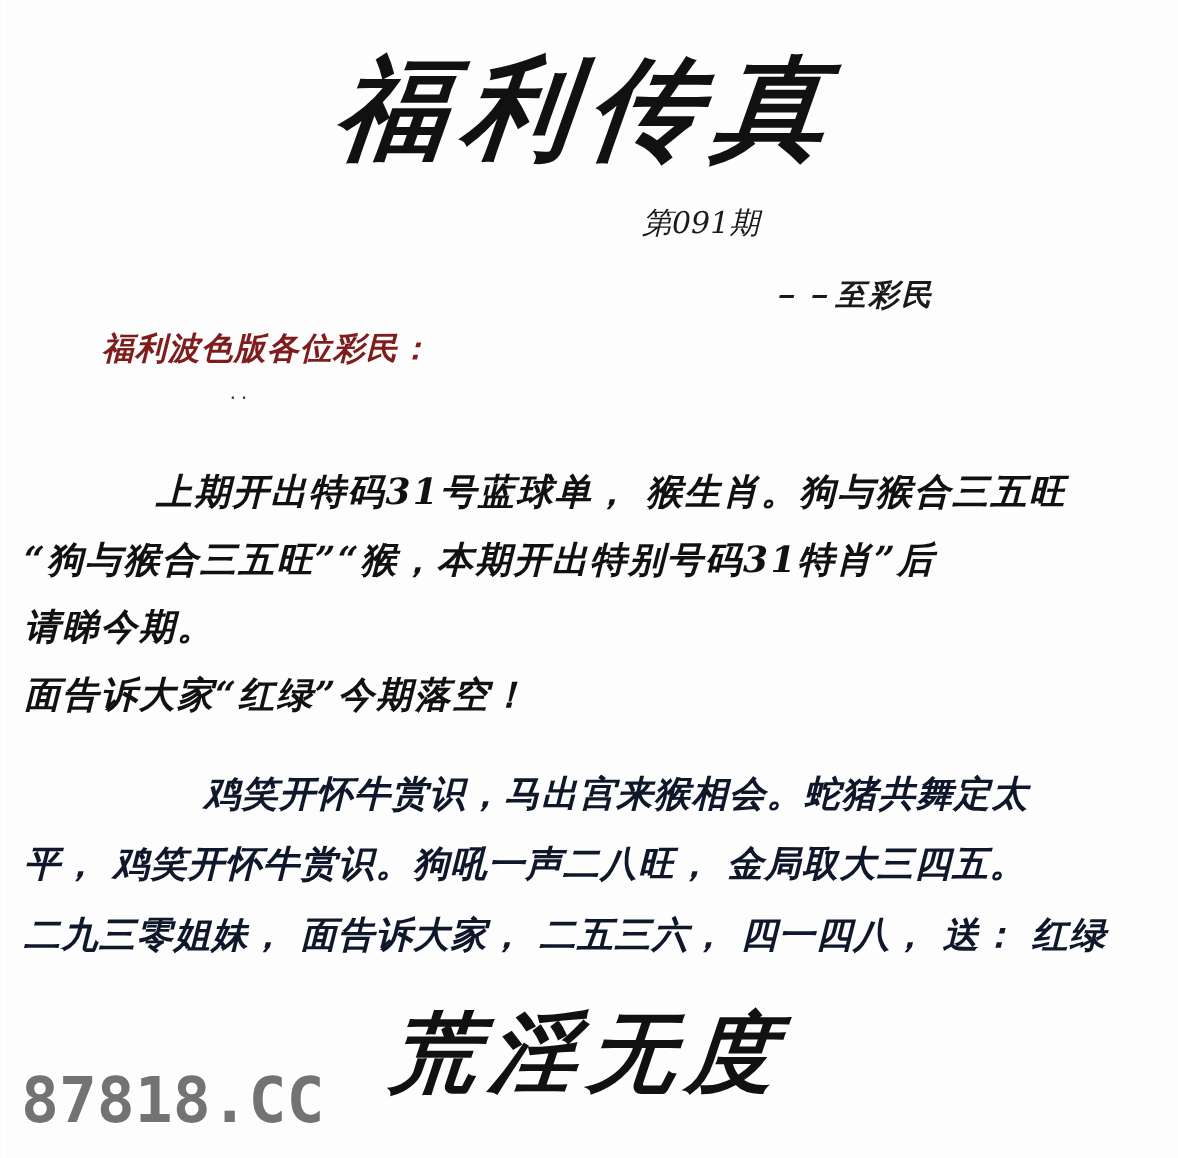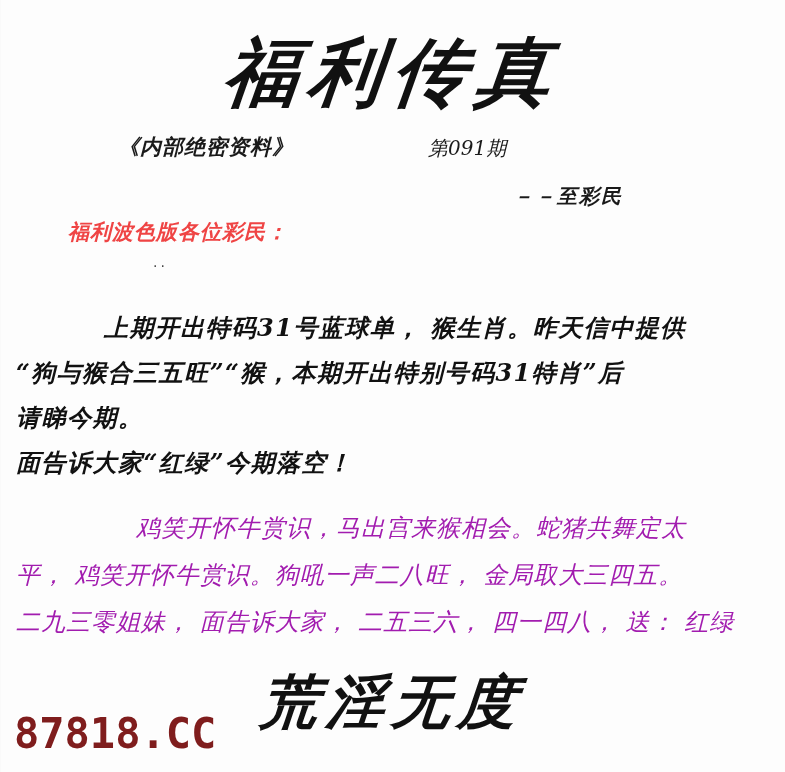--- a/index.html
+++ b/index.html
@@ -84,21 +84,21 @@
     margin-left: 38px;
   }
   .salutation {
     position: absolute;
     top: 218px;
     left: 68px;
     font-family: Liberation Sans, sans-serif;
     font-size: 21px;
     font-style: italic;
     font-weight: bold;
-    color: #ef4444;
+    color: #7f1d1d;
     letter-spacing: 1px;
   }
   .greeting {
     position: absolute;
     top: 270px;
     left: 183px;
     font-family: "DejaVu Serif", serif;
     font-size: 25px;
     font-style: italic;
     font-weight: bold;
@@ -133,22 +133,22 @@
   .indent-1 { text-indent: 88px; }
   .indent-0 { text-indent: 0; }
   .verse-block {
     position: absolute;
     top: 505px;
     left: 16px;
     width: 756px;
     font-family: "DejaVu Serif", serif;
     font-size: 24px;
     font-style: italic;
-    font-weight: normal;
-    color: #a21caf;
+    font-weight: bold;
+    color: #0f172a;
     line-height: 47px;
     letter-spacing: 1px;
   }
   .verse-block p {
     margin: 0;
     white-space: nowrap;
   }
   .verse-indent { text-indent: 120px; }
   .footer-phrase {
     position: absolute;
@@ -179,46 +179,45 @@
     font-weight: bold;
     color: #e8342a;
     letter-spacing: 1px;
     -webkit-text-stroke: 1px #ffffff;
     text-shadow: 0 0 3px #fff, 1px 1px 0 #fff, -1px -1px 0 #fff;
   }
   .wm-url {
     font-family: "DejaVu Sans Mono", monospace;
     font-size: 42px;
     font-weight: bold;
-    color: #7f1d1d;
+    color: #737373;
     letter-spacing: 0px;
     text-shadow: 0 0 3px #fff, 1px 1px 0 #fff, -1px -1px 0 #fff;
   }
 </style>
 </head>
 <body>
 
 <div class="page">
   <div class="paper-texture"></div>
 
   <div class="title">福利传真</div>
 
   <div class="subtitle-row">
-    <div class="doc-tag">《内部绝密资料》</div>
     <div class="issue-no">第091期</div>
   </div>
 
   <div class="addressee">－－至彩民</div>
 
   <div class="salutation">福利波色版各位彩民：</div>
 
   <div class="dots">··</div>
 
   <div class="body-block">
-    <p class="indent-1">上期开出特码31号蓝球单， 猴生肖。昨天信中提供</p>
+    <p class="indent-1">上期开出特码31号蓝球单， 猴生肖。狗与猴合三五旺</p>
     <p class="indent-0">“狗与猴合三五旺”“猴，本期开出特别号码31特肖”后</p>
     <p class="indent-0">请睇今期。</p>
     <p class="indent-0">面告诉大家“红绿”今期落空！</p>
   </div>
 
   <div class="verse-block">
     <p class="verse-indent">鸡笑开怀牛赏识，马出宫来猴相会。蛇猪共舞定太</p>
     <p class="indent-0">平， 鸡笑开怀牛赏识。狗吼一声二八旺， 金局取大三四五。</p>
     <p class="indent-0">二九三零姐妹， 面告诉大家， 二五三六， 四一四八， 送： 红绿</p>
   </div>

